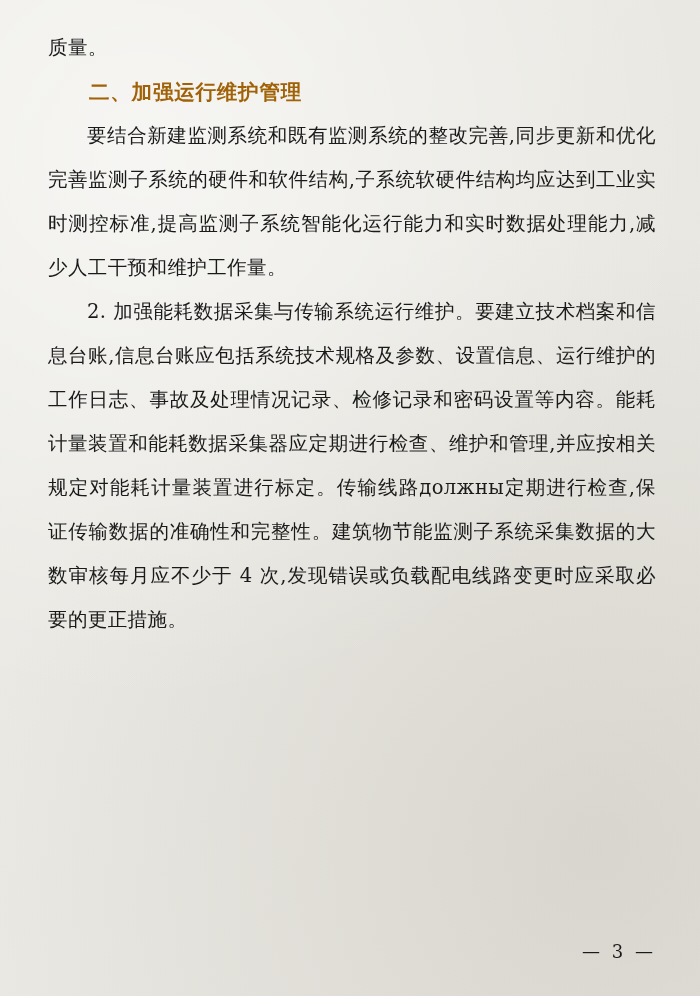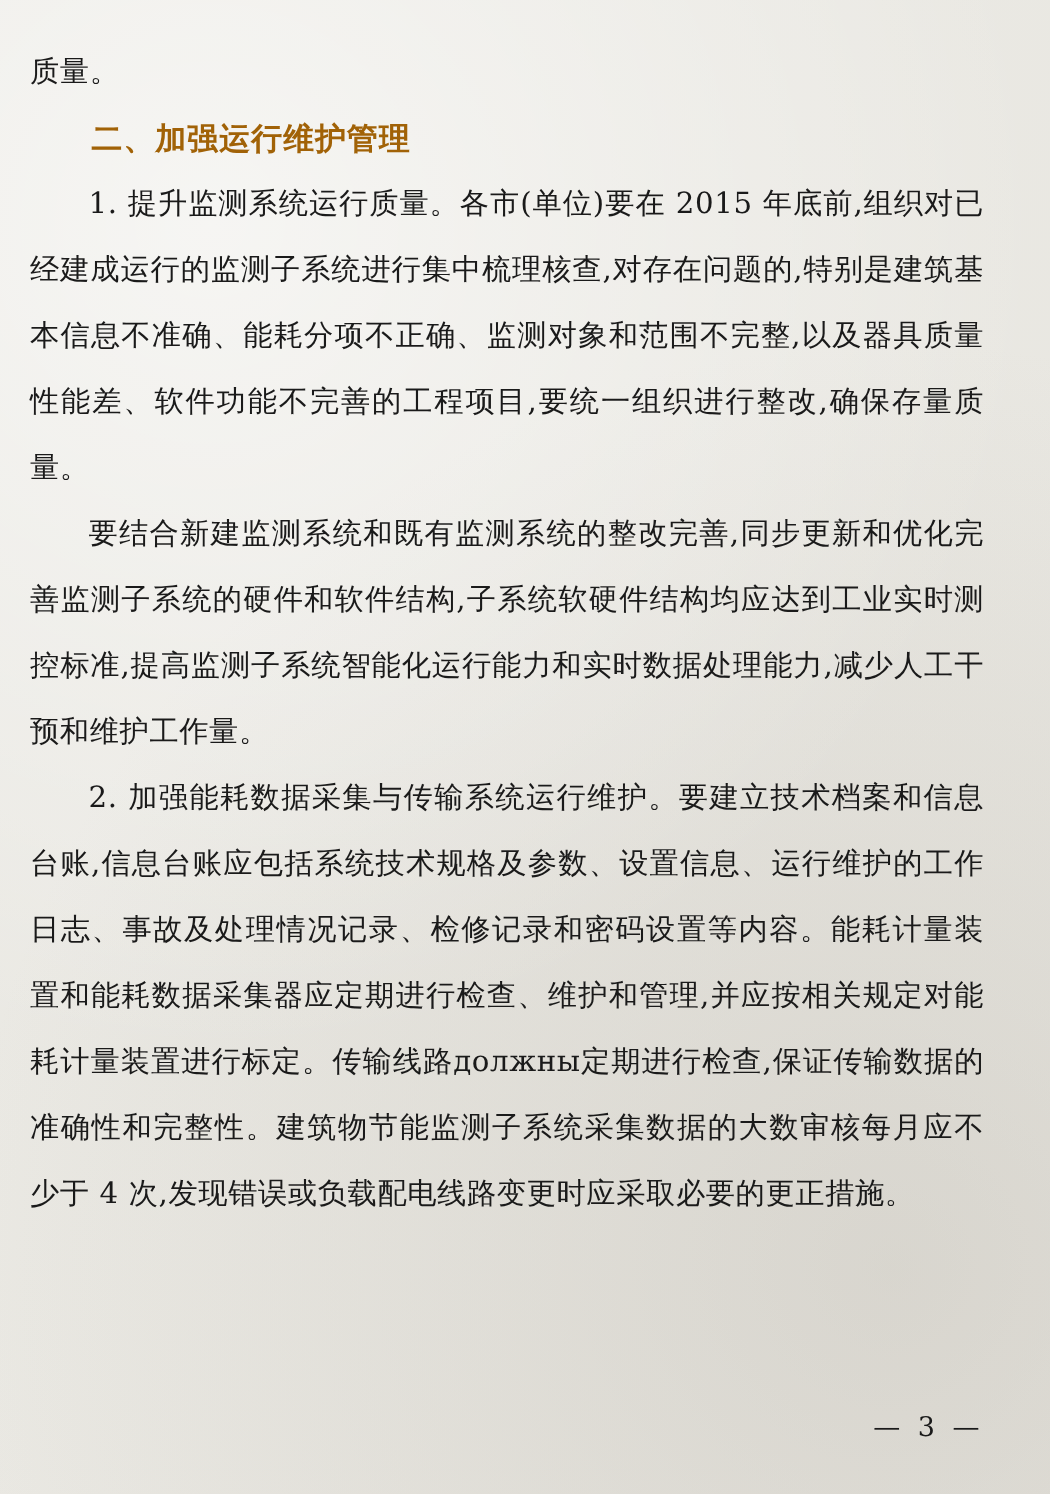--- a/index.html
+++ b/index.html
@@ -26,21 +26,21 @@
     position: absolute;
     inset: 0;
     background:
       radial-gradient(circle at 20% 15%, rgba(255,255,255,0.55), rgba(255,255,255,0) 55%),
       radial-gradient(circle at 85% 85%, rgba(180,175,165,0.30), rgba(255,255,255,0) 60%),
       linear-gradient(125deg, rgba(236,234,228,0.2), rgba(222,219,211,0.35));
     pointer-events: none;
   }
   .content {
     position: relative;
-    padding: 26px 44px 0 20px;
+    padding: 26px 44px 0 48px;
     box-sizing: border-box;
   }
   .para {
     font-size: 19.5px;
     line-height: 44px;
     color: #1a1a1a;
     text-align: justify;
     text-justify: inter-ideograph;
     letter-spacing: 0.4px;
     margin: 0;
@@ -74,21 +74,20 @@
 </head>
 <body>
 
 <div class="page">
   <div class="content">
 
     <p class="para">质量。</p>
 
     <h2 class="heading">二、加强运行维护管理</h2>
 
-    <p class="para indent">1. 提升监测系统运行质量。各市(单位)要在 2015 年底前,组织对已经建成运行的监测子系统进行集中梳理核查,对存在问题的,特别是建筑基本信息不准确、能耗分项不正确、监测对象和范围不完整,以及器具质量性能差、软件功能不完善的工程项目,要统一组织进行整改,确保存量质量。</p>
 
     <p class="para indent">要结合新建监测系统和既有监测系统的整改完善,同步更新和优化完善监测子系统的硬件和软件结构,子系统软硬件结构均应达到工业实时测控标准,提高监测子系统智能化运行能力和实时数据处理能力,减少人工干预和维护工作量。</p>
 
     <p class="para indent">2. 加强能耗数据采集与传输系统运行维护。要建立技术档案和信息台账,信息台账应包括系统技术规格及参数、设置信息、运行维护的工作日志、事故及处理情况记录、检修记录和密码设置等内容。能耗计量装置和能耗数据采集器应定期进行检查、维护和管理,并应按相关规定对能耗计量装置进行标定。传输线路должны定期进行检查,保证传输数据的准确性和完整性。建筑物节能监测子系统采集数据的大数审核每月应不少于 4 次,发现错误或负载配电线路变更时应采取必要的更正措施。</p>
 
 
   </div>
 
   <div class="footer">— 3 —</div>
 </div>

